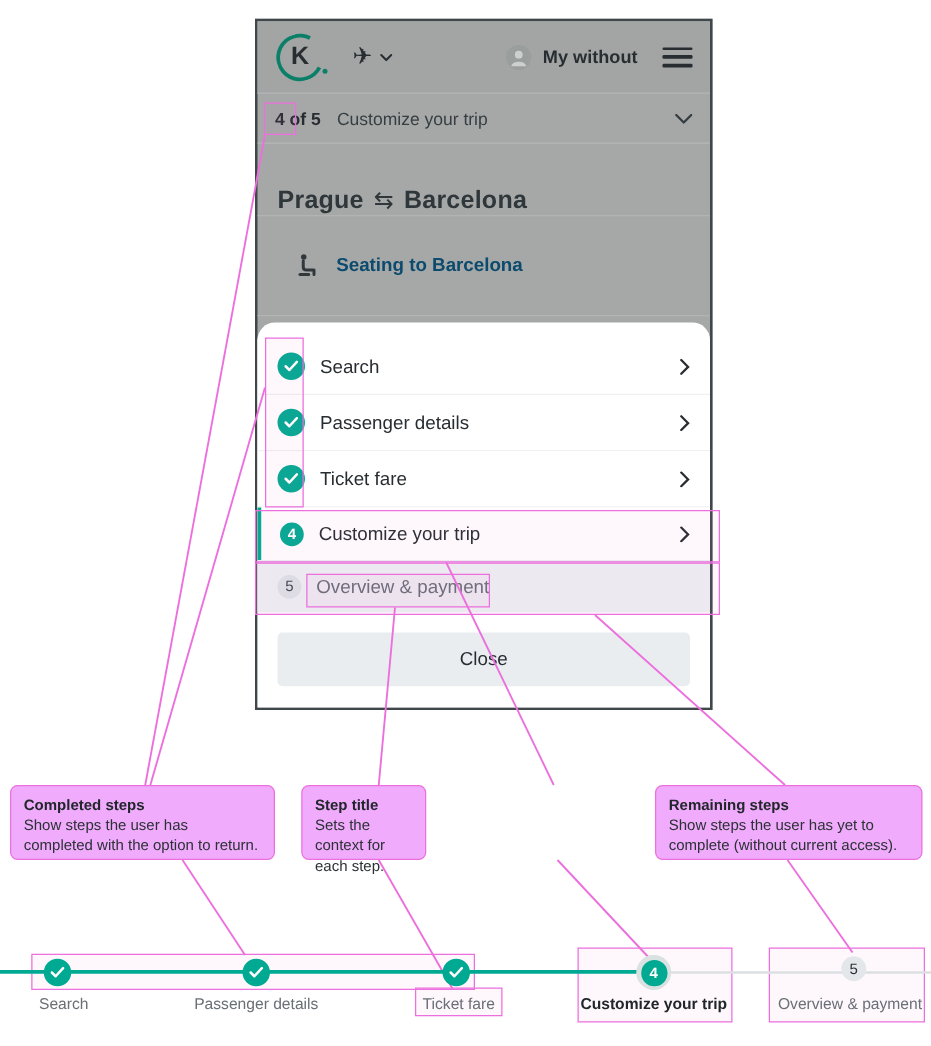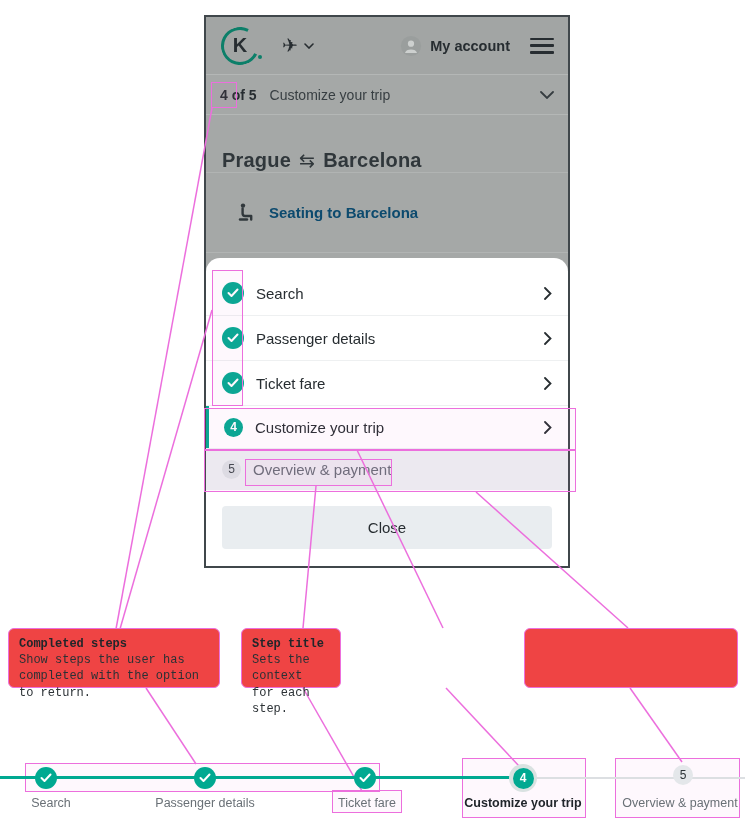--- a/index.html
+++ b/index.html
@@ -55,22 +55,22 @@
   .num-badge.gray { background:#dde1e4; color:#3f474c; font-weight:normal; }
   .step-row.remaining { height:42px; background:#edf0f2; border-bottom:none; cursor:default; }
   .step-row.remaining .row-label { color:#646d73; font-weight:normal; }
   .close-btn { margin:16px 16px 0 16px; height:43px; background:#e9edf0; border:none;
                border-radius:4px; width:calc(100% - 32px); font-size:15px; font-weight:500;
                color:#272d31; font-family:inherit; cursor:pointer; }
 
   
   .pink-rect { position:absolute; border:1.5px solid #ec6fdd; background:rgba(236,111,221,0.05); pointer-events:none; }
   .lines-svg { position:absolute; left:0; top:0; width:745px; height:837px; pointer-events:none; }
-  .note { position:absolute; background:#ef4444; border:1.5px solid #ec6fdd; border-radius:6px;
-          padding:7px 10px 6px 10px;font-family:Liberation Mono, monospace; }
+  .note { position:absolute; background:#f0abfc; border:1.5px solid #ec6fdd; border-radius:6px;
+          padding:7px 10px 6px 10px; }
   .note-title { font-size:12px; font-weight:bold; color:#21262a; line-height:1.35; }
   .note-body { font-size:12px; color:#2b3135; line-height:1.35; }
 
   
   .track-done { position:absolute; left:0; top:776px; width:523px; height:3px; background:#00a991; }
   .track-todo { position:absolute; left:523px; top:776.5px; width:222px; height:2px; background:#dcdfe2; }
   .stepper-check { position:absolute; width:22px; height:22px; border-radius:50%; background:#00a991;
                    display:flex; align-items:center; justify-content:center; }
   .stepper-active-halo { position:absolute; width:28px; height:28px; border-radius:50%; background:#d9e2e1;
                          display:flex; align-items:center; justify-content:center; }
@@ -101,21 +101,21 @@
             <path d="M1 1 L5 5 L9 1" stroke="#272d31" stroke-width="1.6" fill="none" stroke-linecap="round"></path>
           </svg>
       </div>
       <div class="spacer"></div>
       <div class="myaccount">
         <svg width="22" height="22" viewBox="0 0 24 24">
           <circle cx="12" cy="12" r="11" fill="#9a9e9d"></circle>
           <circle cx="12" cy="9.5" r="3.4" fill="#cdd0cf"></circle>
           <path d="M5.4 19.6 a6.8 5 0 0 1 13.2 0" fill="#cdd0cf"></path>
         </svg>
-        <span class="myaccount-label">My account</span>
+        <span class="myaccount-label">My without</span>
       </div>
       <div class="burger">
           <span></span>
           <span></span>
           <span></span>
         </div>
     </div>
 
     <div class="stepbar">
       <span class="stepbar-progress">4 of 5</span>
@@ -226,20 +226,22 @@
 
   <div class="note" style="left:8px; top:628px; width:212px; height:60px;">
     <div class="note-title">Completed steps</div>
     <div class="note-body">Show steps the user has completed with the option to return.</div>
   </div>
   <div class="note" style="left:241px; top:628px; width:100px; height:60px;">
     <div class="note-title">Step title</div>
     <div class="note-body">Sets the context for each step.</div>
   </div>
   <div class="note" style="left:524px; top:628px; width:214px; height:60px;">
+    <div class="note-title">Remaining steps</div>
+    <div class="note-body">Show steps the user has yet to complete (without current access).</div>
   </div>
 
   <div class="track-done"></div>
   <div class="track-todo"></div>
 
   <div class="stepper-check" style="left:35px; top:767px;">
     <svg width="12" height="10" viewBox="0 0 12 10">
         <path d="M1.5 5 L4.5 8 L10.5 1.5" stroke="#fff" stroke-width="2" fill="none" stroke-linecap="round" stroke-linejoin="round"></path>
       </svg>
   </div>

